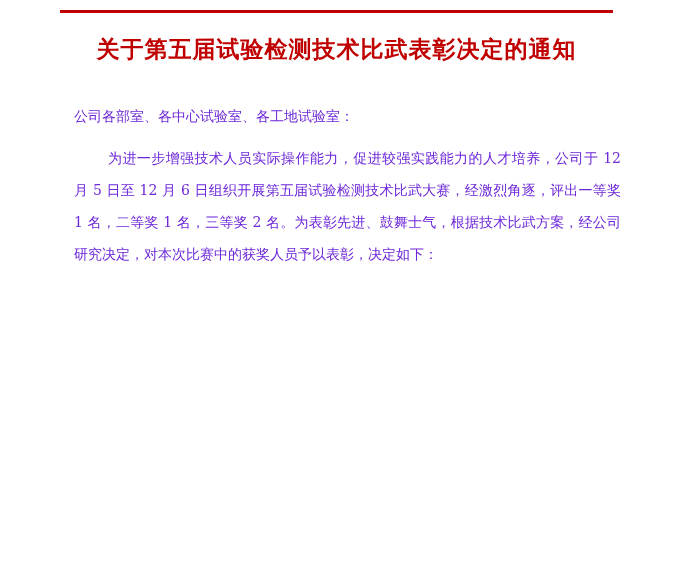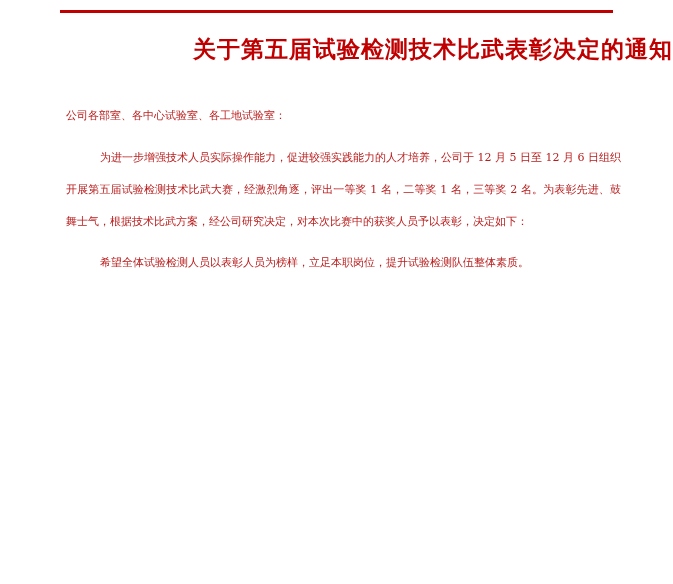--- a/index.html
+++ b/index.html
@@ -26,40 +26,40 @@
     left: 60px;
     right: 60px;
     height: 3px;
     background: #c00000;
   }
   .doc-title {
     position: absolute;
     top: 34px;
     left: 0;
     right: 0;
-    text-align: right;
+    text-align: center;
     font-size: 23px;
     font-weight: bold;
     letter-spacing: 1px;
     color: #c00000;
     font-family: "DejaVu Serif", "Liberation Serif", serif;
   }
   .body-area {
     position: absolute;
     top: 100px;
     left: 58px;
     right: 52px;
   }
   p.para {
-    margin: 0 0 9px 8px;
-    font-size: 11px;
+    margin: 0 0 9px 16px;
+    font-size: 14px;
     line-height: 32px;
     text-align: justify;
     text-justify: inter-ideograph;
-    color: #b91c1c;
+    color: #6d28d9;
     font-family: "DejaVu Serif", "Liberation Serif", serif;
   }
   p.indent {
     text-indent: 34px;
   }
   p.salutation {
     margin-bottom: 10px;
   }
 </style>
 </head>
@@ -67,16 +67,15 @@
 
 <div class="page">
 
   <div class="top-rule"></div>
 
   <div class="doc-title">关于第五届试验检测技术比武表彰决定的通知</div>
 
   <div class="body-area">
     <p class="para salutation">公司各部室、各中心试验室、各工地试验室：</p>
     <p class="para indent">为进一步增强技术人员实际操作能力，促进较强实践能力的人才培养，公司于 12 月 5 日至 12 月 6 日组织开展第五届试验检测技术比武大赛，经激烈角逐，评出一等奖 1 名，二等奖 1 名，三等奖 2 名。为表彰先进、鼓舞士气，根据技术比武方案，经公司研究决定，对本次比赛中的获奖人员予以表彰，决定如下：</p>
-    <p class="para indent">希望全体试验检测人员以表彰人员为榜样，立足本职岗位，提升试验检测队伍整体素质。</p>
   </div>
 
 </div>
 
 </body></html>

